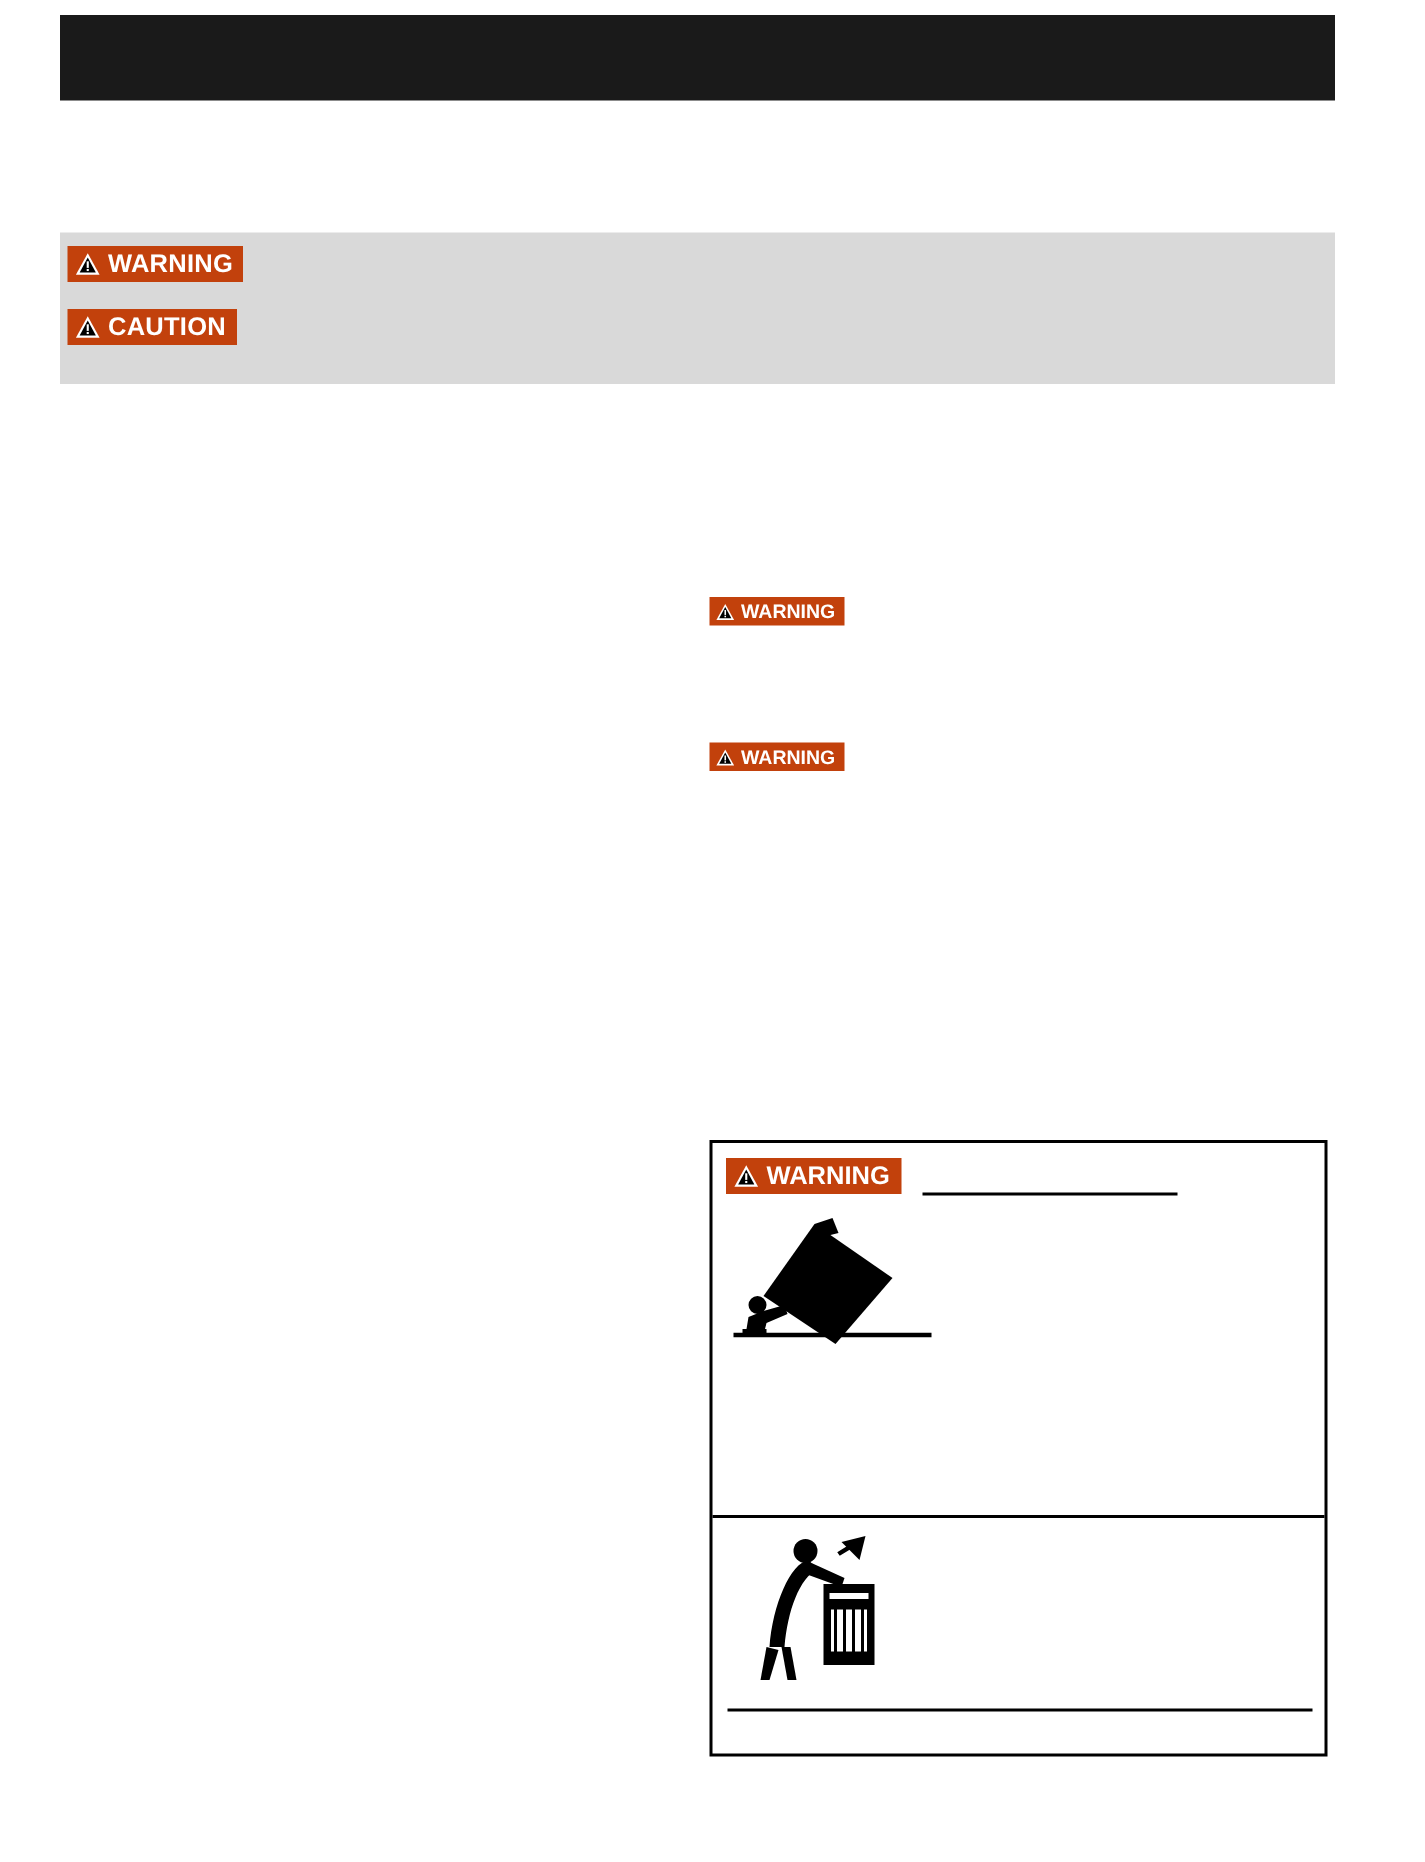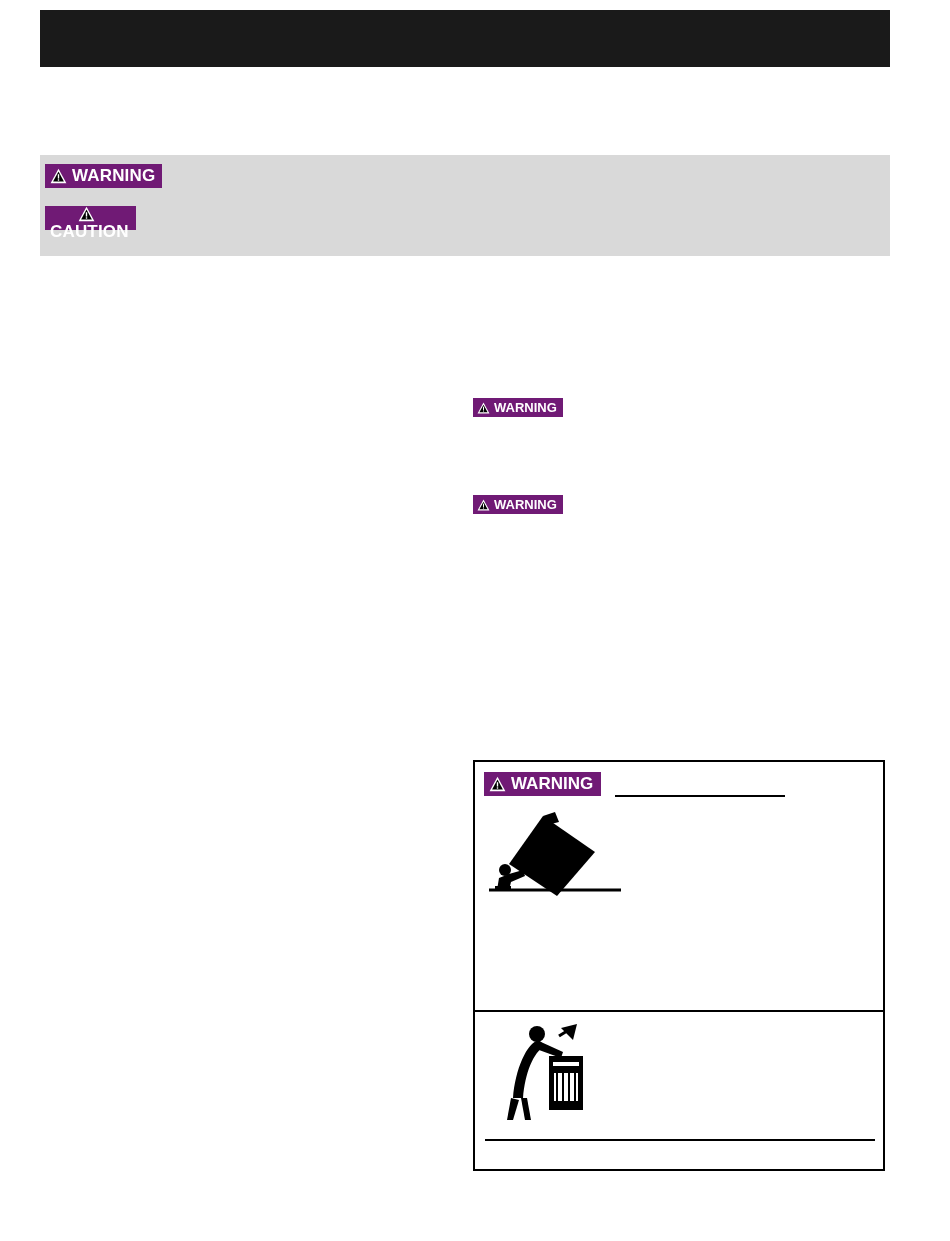--- a/index.html
+++ b/index.html
@@ -41,21 +41,21 @@
     top: 155px;
     width: 850px;
     height: 101px;
     background: #d9d9d9;
   }
 
   
   .badge {
     display: inline-flex;
     align-items: center;
-    background: #701a75;
+    background: #c2410c;
     color: #ffffff;
     font-weight: bold;
     white-space: nowrap;
     box-sizing: border-box;
   }
   .badge .tri {
     display: inline-block;
     flex: 0 0 auto;
   }
   .badge .badge-label {
@@ -74,21 +74,20 @@
 
   .badge-warning-1 {
     position: absolute;
     left: 45px;
     top: 164px;
   }
   .badge-caution-1 {
     position: absolute;
     left: 45px;
     top: 206px;
-    flex-direction: column;
   }
 
   
   .badge-md {
     height: 19px;
     padding: 0 6px 0 4px;
     font-size: 13px;
   }
   .badge-md .tri { margin-right: 4px; }
   .badge-md svg { display: block; }

